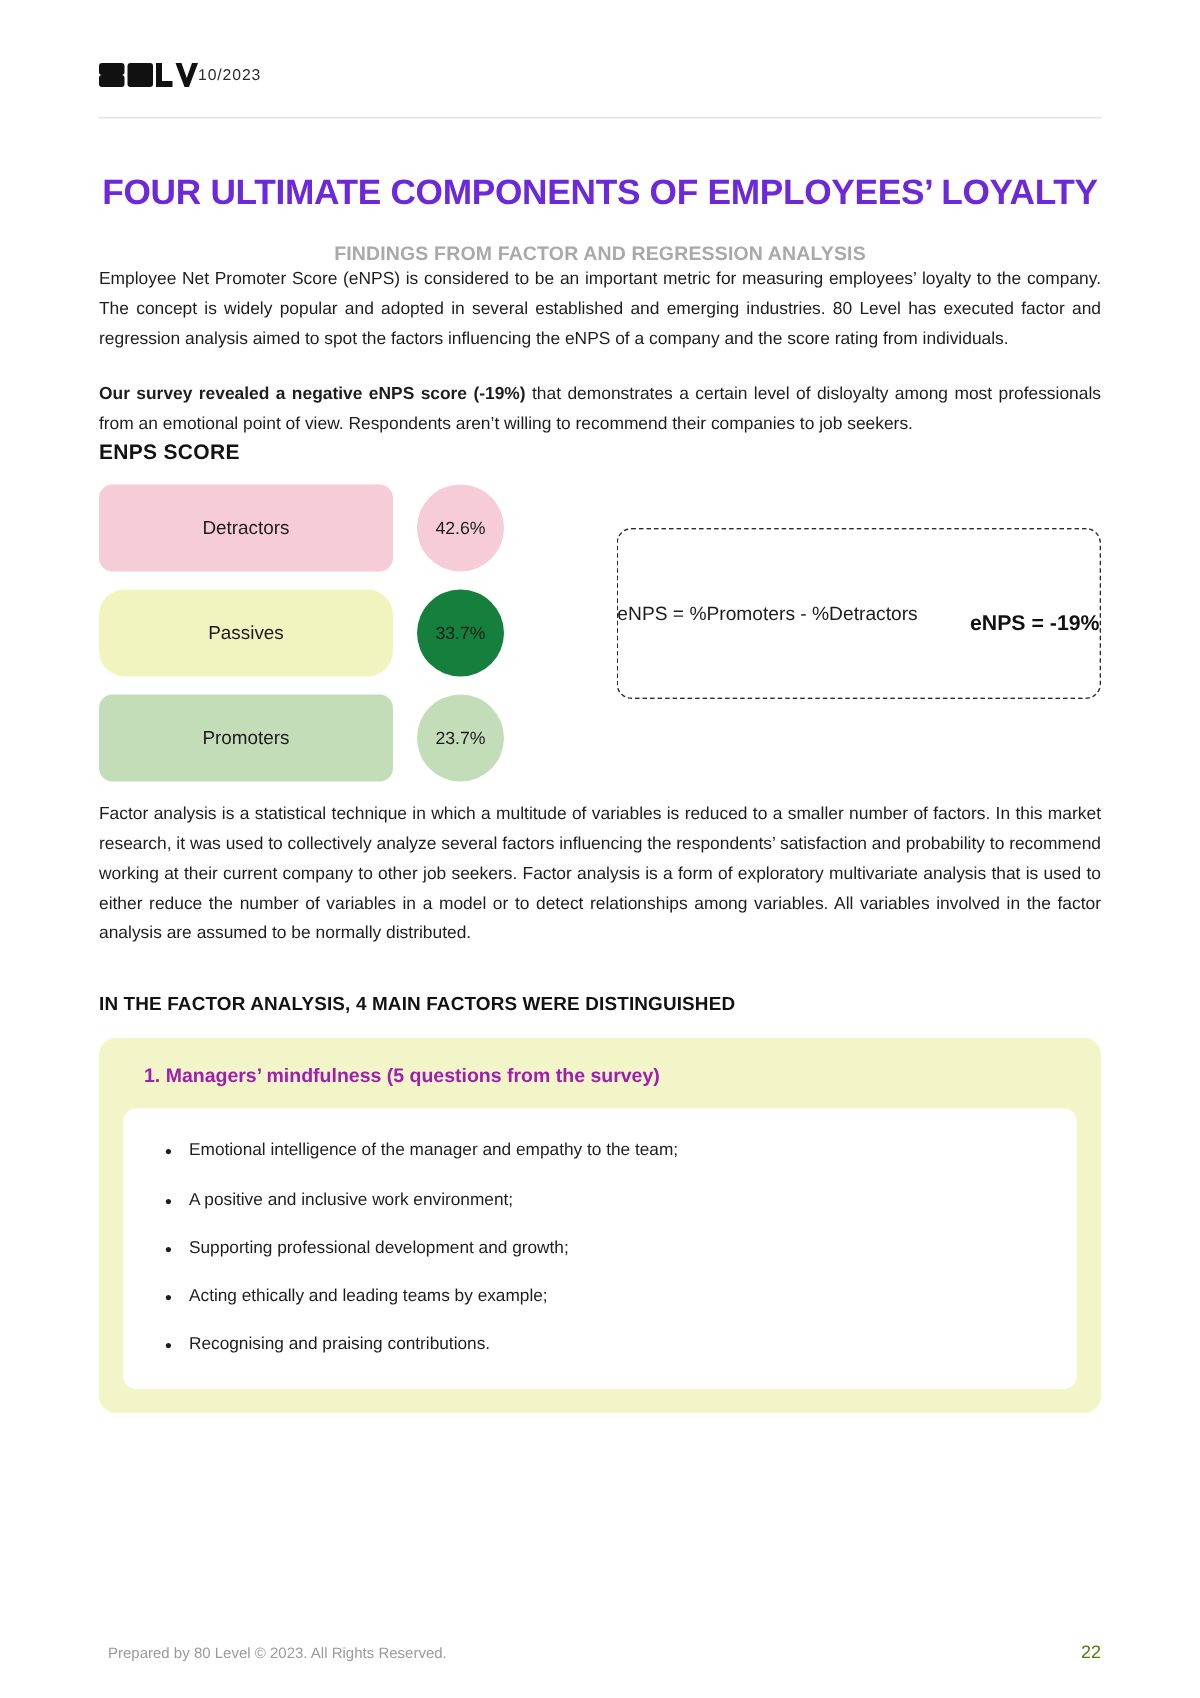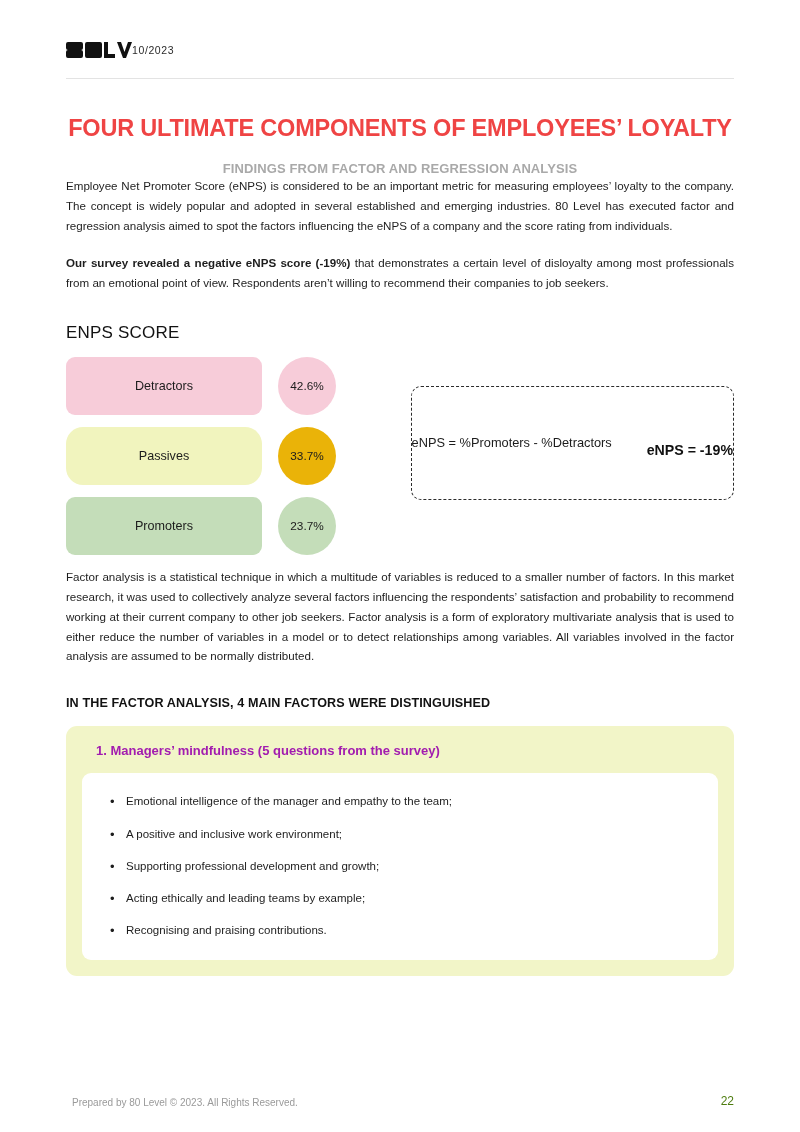--- a/index.html
+++ b/index.html
@@ -44,21 +44,21 @@
     color: #2b2b2b;
   }
 
   
   .doc-title {
     margin-top: 36px;
     text-align: center;
     font-size: 23.5px;
     font-weight: bold;
     letter-spacing: -0.2px;
-    color: #ef4444;
+    color: #6d28d9;
     line-height: 1.15;
   }
   .doc-subtitle {
     margin-top: 19px;
     text-align: center;
     font-size: 13px;
     font-weight: bold;
     letter-spacing: 0.1px;
     color: #a9a9a9;
   }
@@ -68,23 +68,22 @@
     font-size: 11.6px;
     line-height: 1.72;
     text-align: justify;
     color: #1d1d1d;
   }
   .para.tight { margin-top: 17px; }
   .para b { font-weight: bold; }
 
   
   .section-label {
-    margin-top: 30px;
-    font-size: 17px;
-    font-weight: normal;
+    font-size: 14px;
+    font-weight: bold;
     letter-spacing: 0.2px;
     color: #121212;
   }
   .enps-wrap {
     margin-top: 14px;
     display: flex;
     align-items: flex-start;
   }
   .enps-rows { width: 290px; }
   .enps-row {
@@ -224,21 +223,21 @@
   <div class="enps-wrap">
     <div class="enps-rows">
 
       <div class="enps-row">
         <div class="enps-bar" id="bar0" style="background: rgb(247, 204, 217);">Detractors</div>
         <div class="enps-circle" id="circ0" style="background: rgb(247, 204, 217);">42.6%</div>
       </div>
 
       <div class="enps-row">
         <div class="enps-bar" id="bar1" style="background: rgb(241, 244, 190); border-radius: 17px;">Passives</div>
-        <div class="enps-circle" id="circ1" style="background: #eab308;">33.7%</div>
+        <div class="enps-circle" id="circ1" style="background: #15803d;">33.7%</div>
       </div>
 
       <div class="enps-row">
         <div class="enps-bar" id="bar2" style="background: rgb(196, 221, 185);">Promoters</div>
         <div class="enps-circle" id="circ2" style="background: rgb(196, 221, 185);">23.7%</div>
       </div>
 
     </div>
 
     <div class="formula-box">

